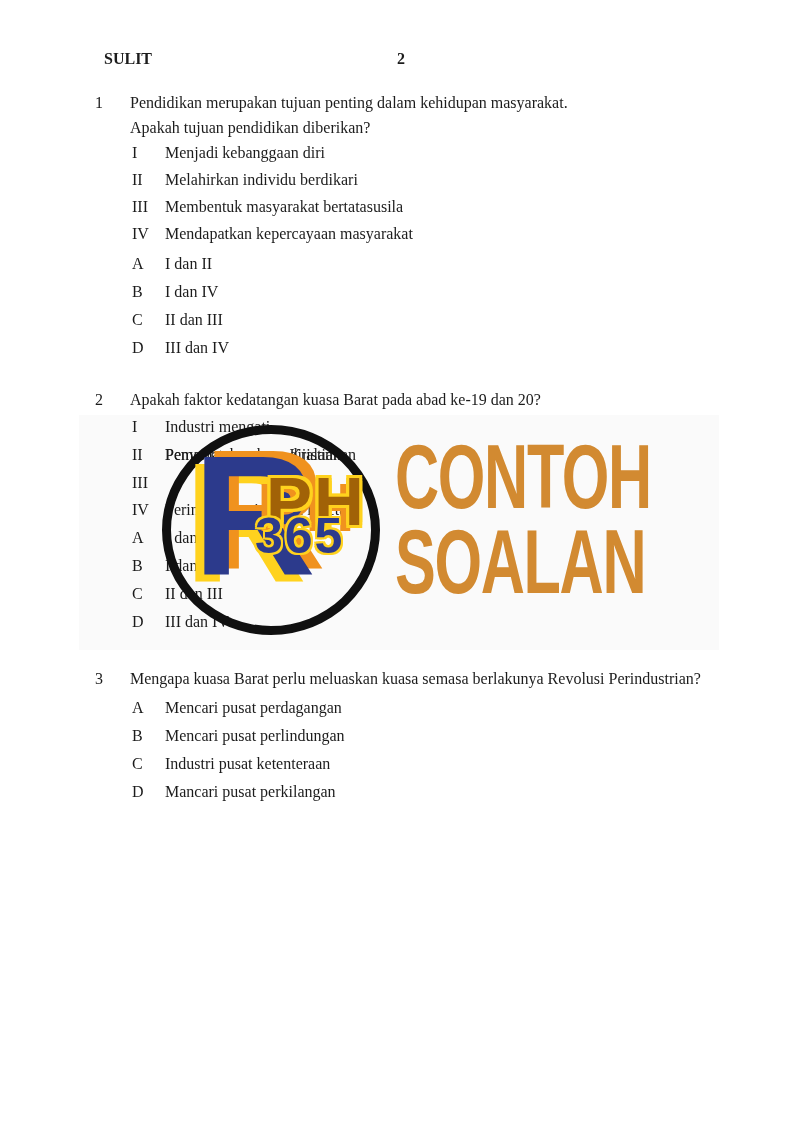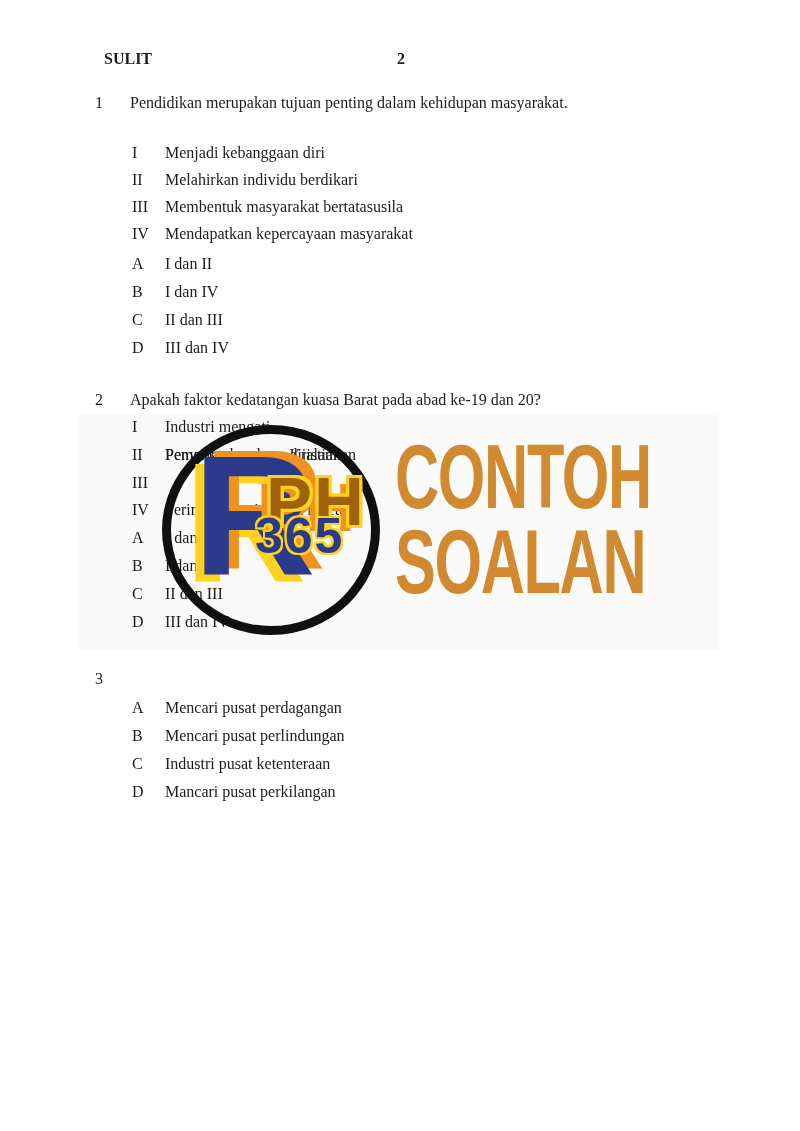--- a/index.html
+++ b/index.html
@@ -80,20 +80,21 @@
 </head>
 <body>
 
 <div class="page">
 
   <span class="t b" style="top:49px;left:104px">SULIT</span>
   <span class="t b" style="top:49px;left:397px">2</span>
 
   <span class="t numcol" style="top:93px">1</span>
   <span class="t qtext" style="top:93px">Pendidikan merupakan tujuan penting dalam kehidupan masyarakat.</span>
+  <span class="t qtext" style="top:118px">Apakah tujuan pendidikan diberikan?</span>
 
   <span class="t lab" style="top:143px">I</span>
   <span class="t opt" style="top:143px">Menjadi kebanggaan diri</span>
   <span class="t lab" style="top:170px">II</span>
   <span class="t opt" style="top:170px">Melahirkan individu berdikari</span>
   <span class="t lab" style="top:197px">III</span>
   <span class="t opt" style="top:197px">Membentuk masyarakat bertatasusila</span>
   <span class="t lab" style="top:224px">IV</span>
   <span class="t opt" style="top:224px">Mendapatkan kepercayaan masyarakat</span>
 
@@ -121,20 +122,21 @@
   <span class="t lab" style="top:528px">A</span>
   <span class="t opt" style="top:528px">I dan II</span>
   <span class="t lab" style="top:556px">B</span>
   <span class="t opt" style="top:556px">I dan IV</span>
   <span class="t lab" style="top:584px">C</span>
   <span class="t opt" style="top:584px">II dan III</span>
   <span class="t lab" style="top:612px">D</span>
   <span class="t opt" style="top:612px">III dan IV</span>
 
   <span class="t numcol" style="top:669px">3</span>
+  <span class="t qtext" style="top:669px">Mengapa kuasa Barat perlu meluaskan kuasa semasa berlakunya Revolusi Perindustrian?</span>
 
   <span class="t lab" style="top:698px">A</span>
   <span class="t opt" style="top:698px">Mencari pusat perdagangan</span>
   <span class="t lab" style="top:726px">B</span>
   <span class="t opt" style="top:726px">Mencari pusat perlindungan</span>
   <span class="t lab" style="top:754px">C</span>
   <span class="t opt" style="top:754px">Industri pusat ketenteraan</span>
   <span class="t lab" style="top:782px">D</span>
   <span class="t opt" style="top:782px">Mancari pusat perkilangan</span>
 

